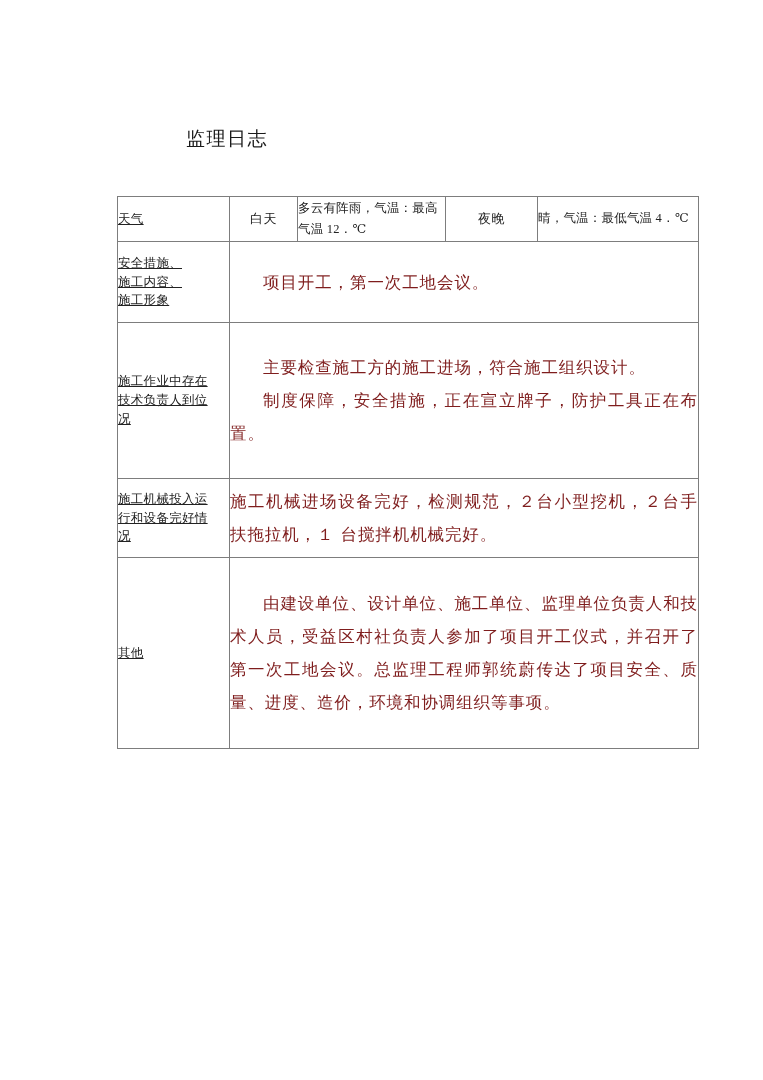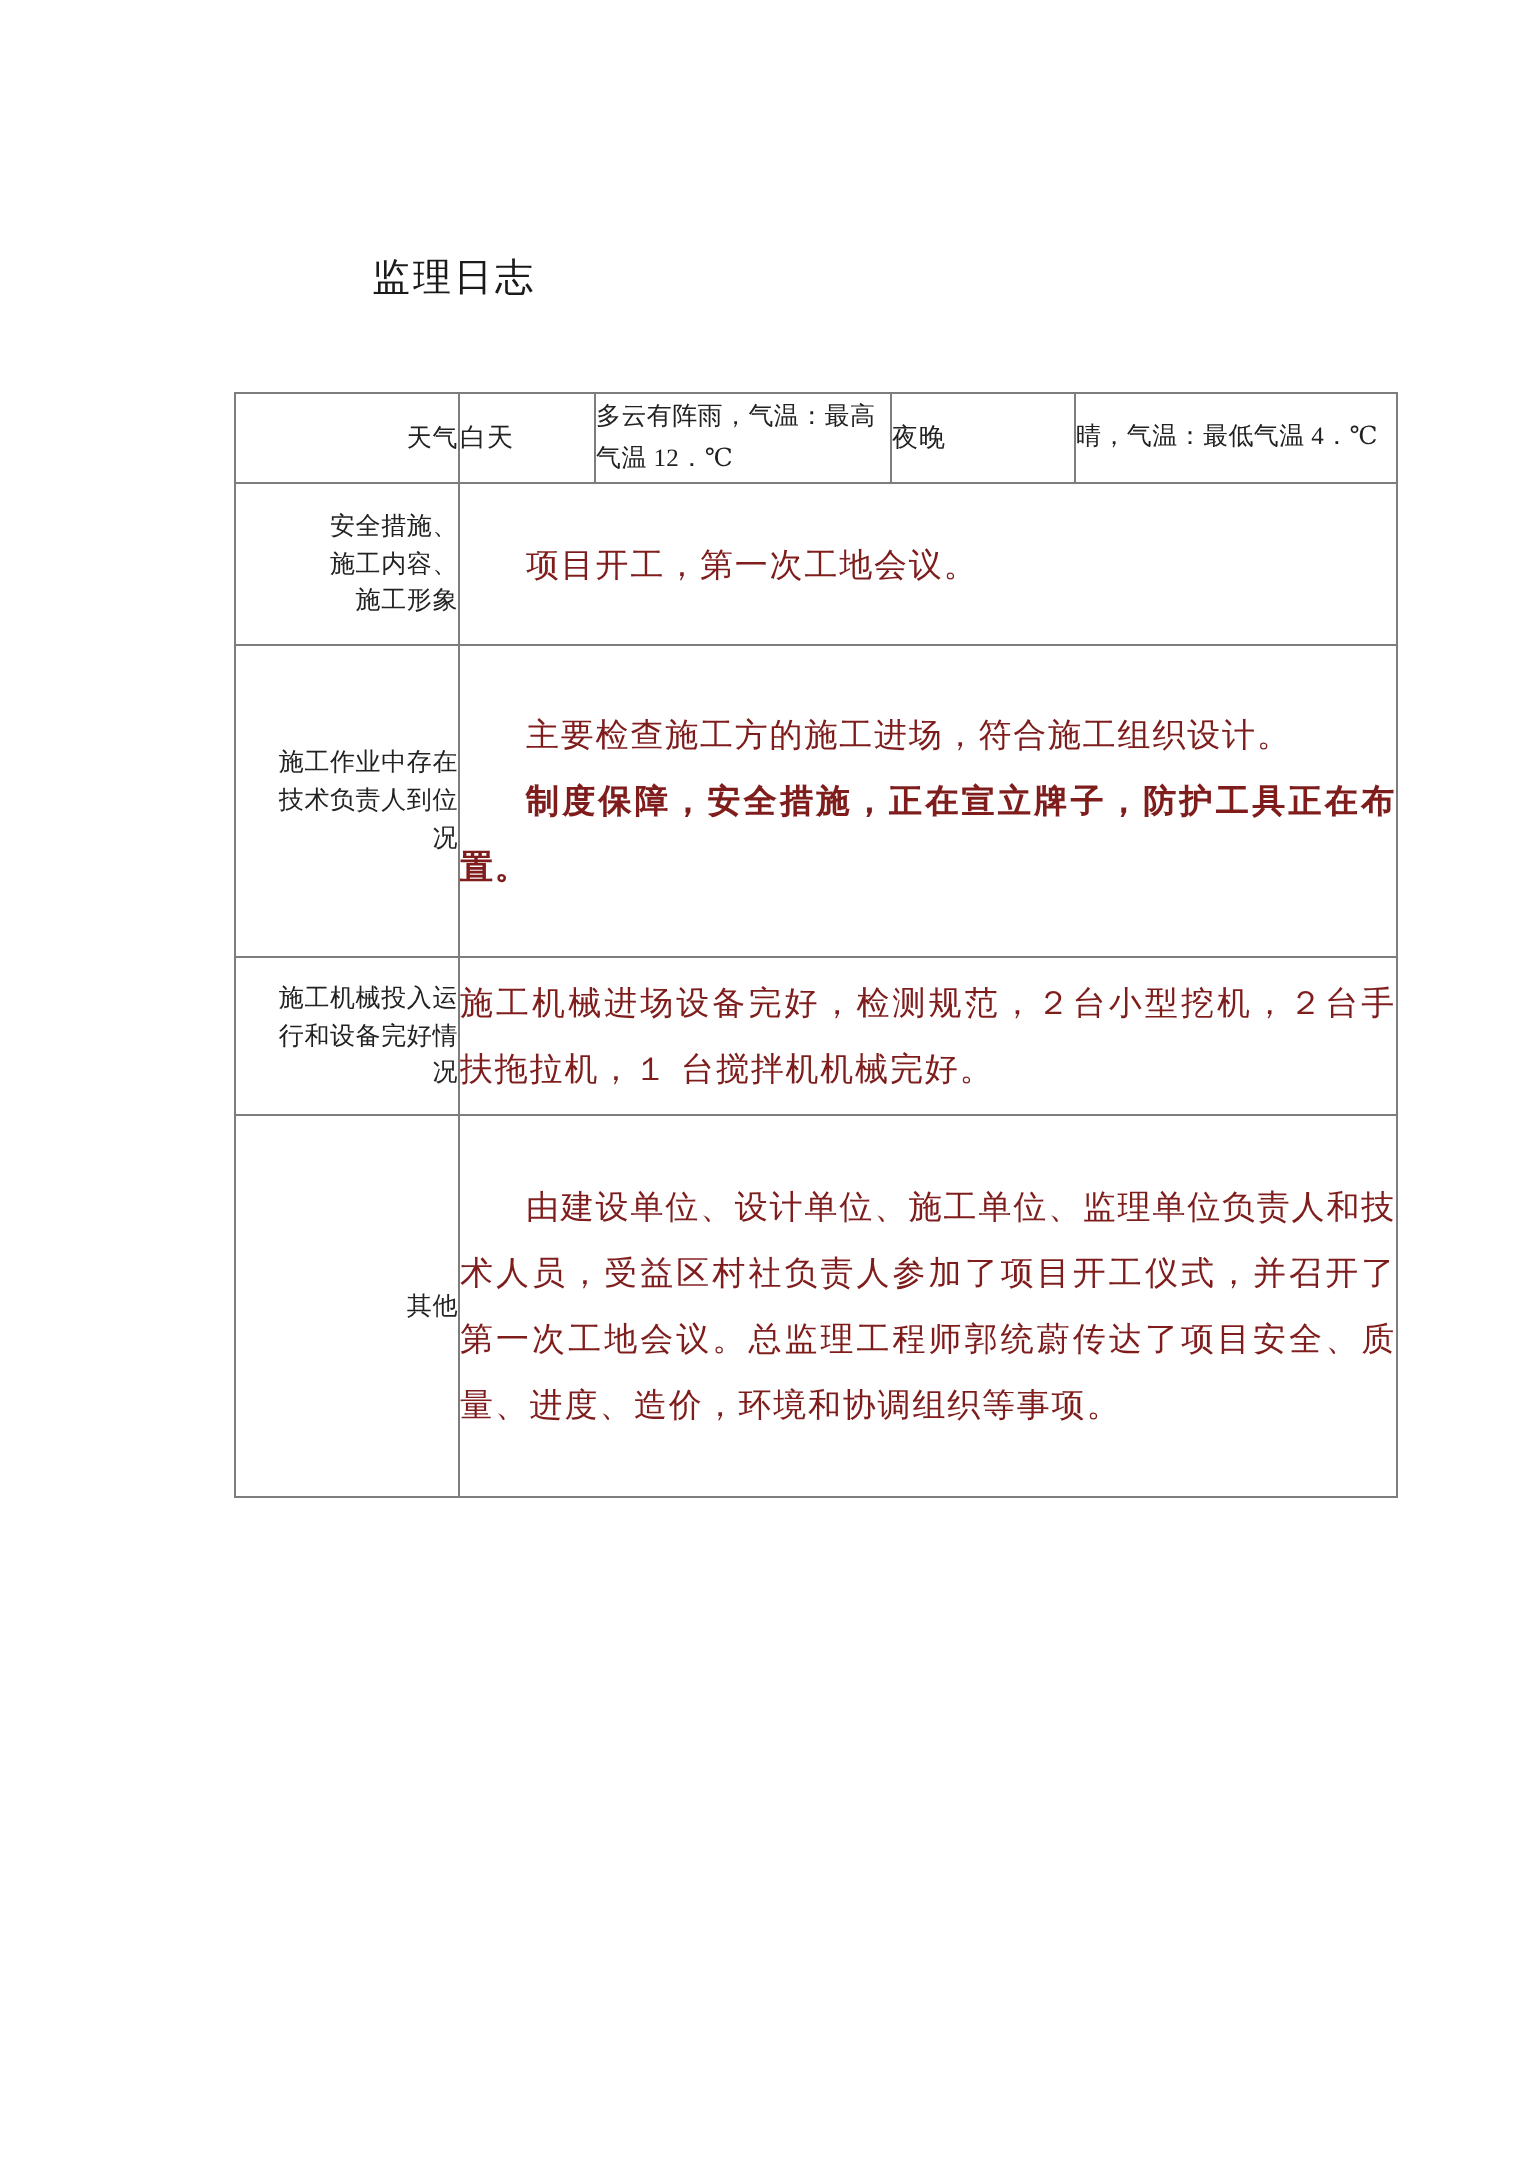--- a/index.html
+++ b/index.html
@@ -73,32 +73,33 @@
   }
   .tbl td {
     border: 1px solid #7d7d7d;
     padding: 0;
     vertical-align: middle;
   }
 
   
   .lbl {
     width: 111px;
-    text-align: right;
+    text-align: left;
     font-size: 12.5px;
     line-height: 1.5;
     color: #222;
     padding: 4px 6px;
     letter-spacing: 0.3px;
+    text-decoration: underline;
   }
   .lbl-inner { display: block; }
 
   
   .w-daylabel, .w-nightlabel {
-    text-align: left;
+    text-align: center;
     font-size: 13px;
     color: #222;
     letter-spacing: 0.5px;
   }
   .w-daylabel { width: 67px; }
   .w-nightlabel { width: 91px; }
   .w-dayval, .w-nightval {
     font-size: 12.5px;
     line-height: 1.72;
     color: #222;
@@ -116,21 +117,21 @@
     line-height: 2.0;
     color: #7f1d1d;
     padding: 7px 10px 8px 12px;
     text-align: justify;
     letter-spacing: 0.9px;
   }
   .body-cell p {
     margin: 0;
     text-indent: 2em;
   }
-  .body-cell p.cont { text-indent: 2em; font-weight: bold; }
+  .body-cell p.cont { text-indent: 2em; }
 
   .row-weather td { height: 44px; }
 </style>
 </head>
 <body>
 
 <div class="page">
 
   <div class="doc-title">监理日志</div>
 

